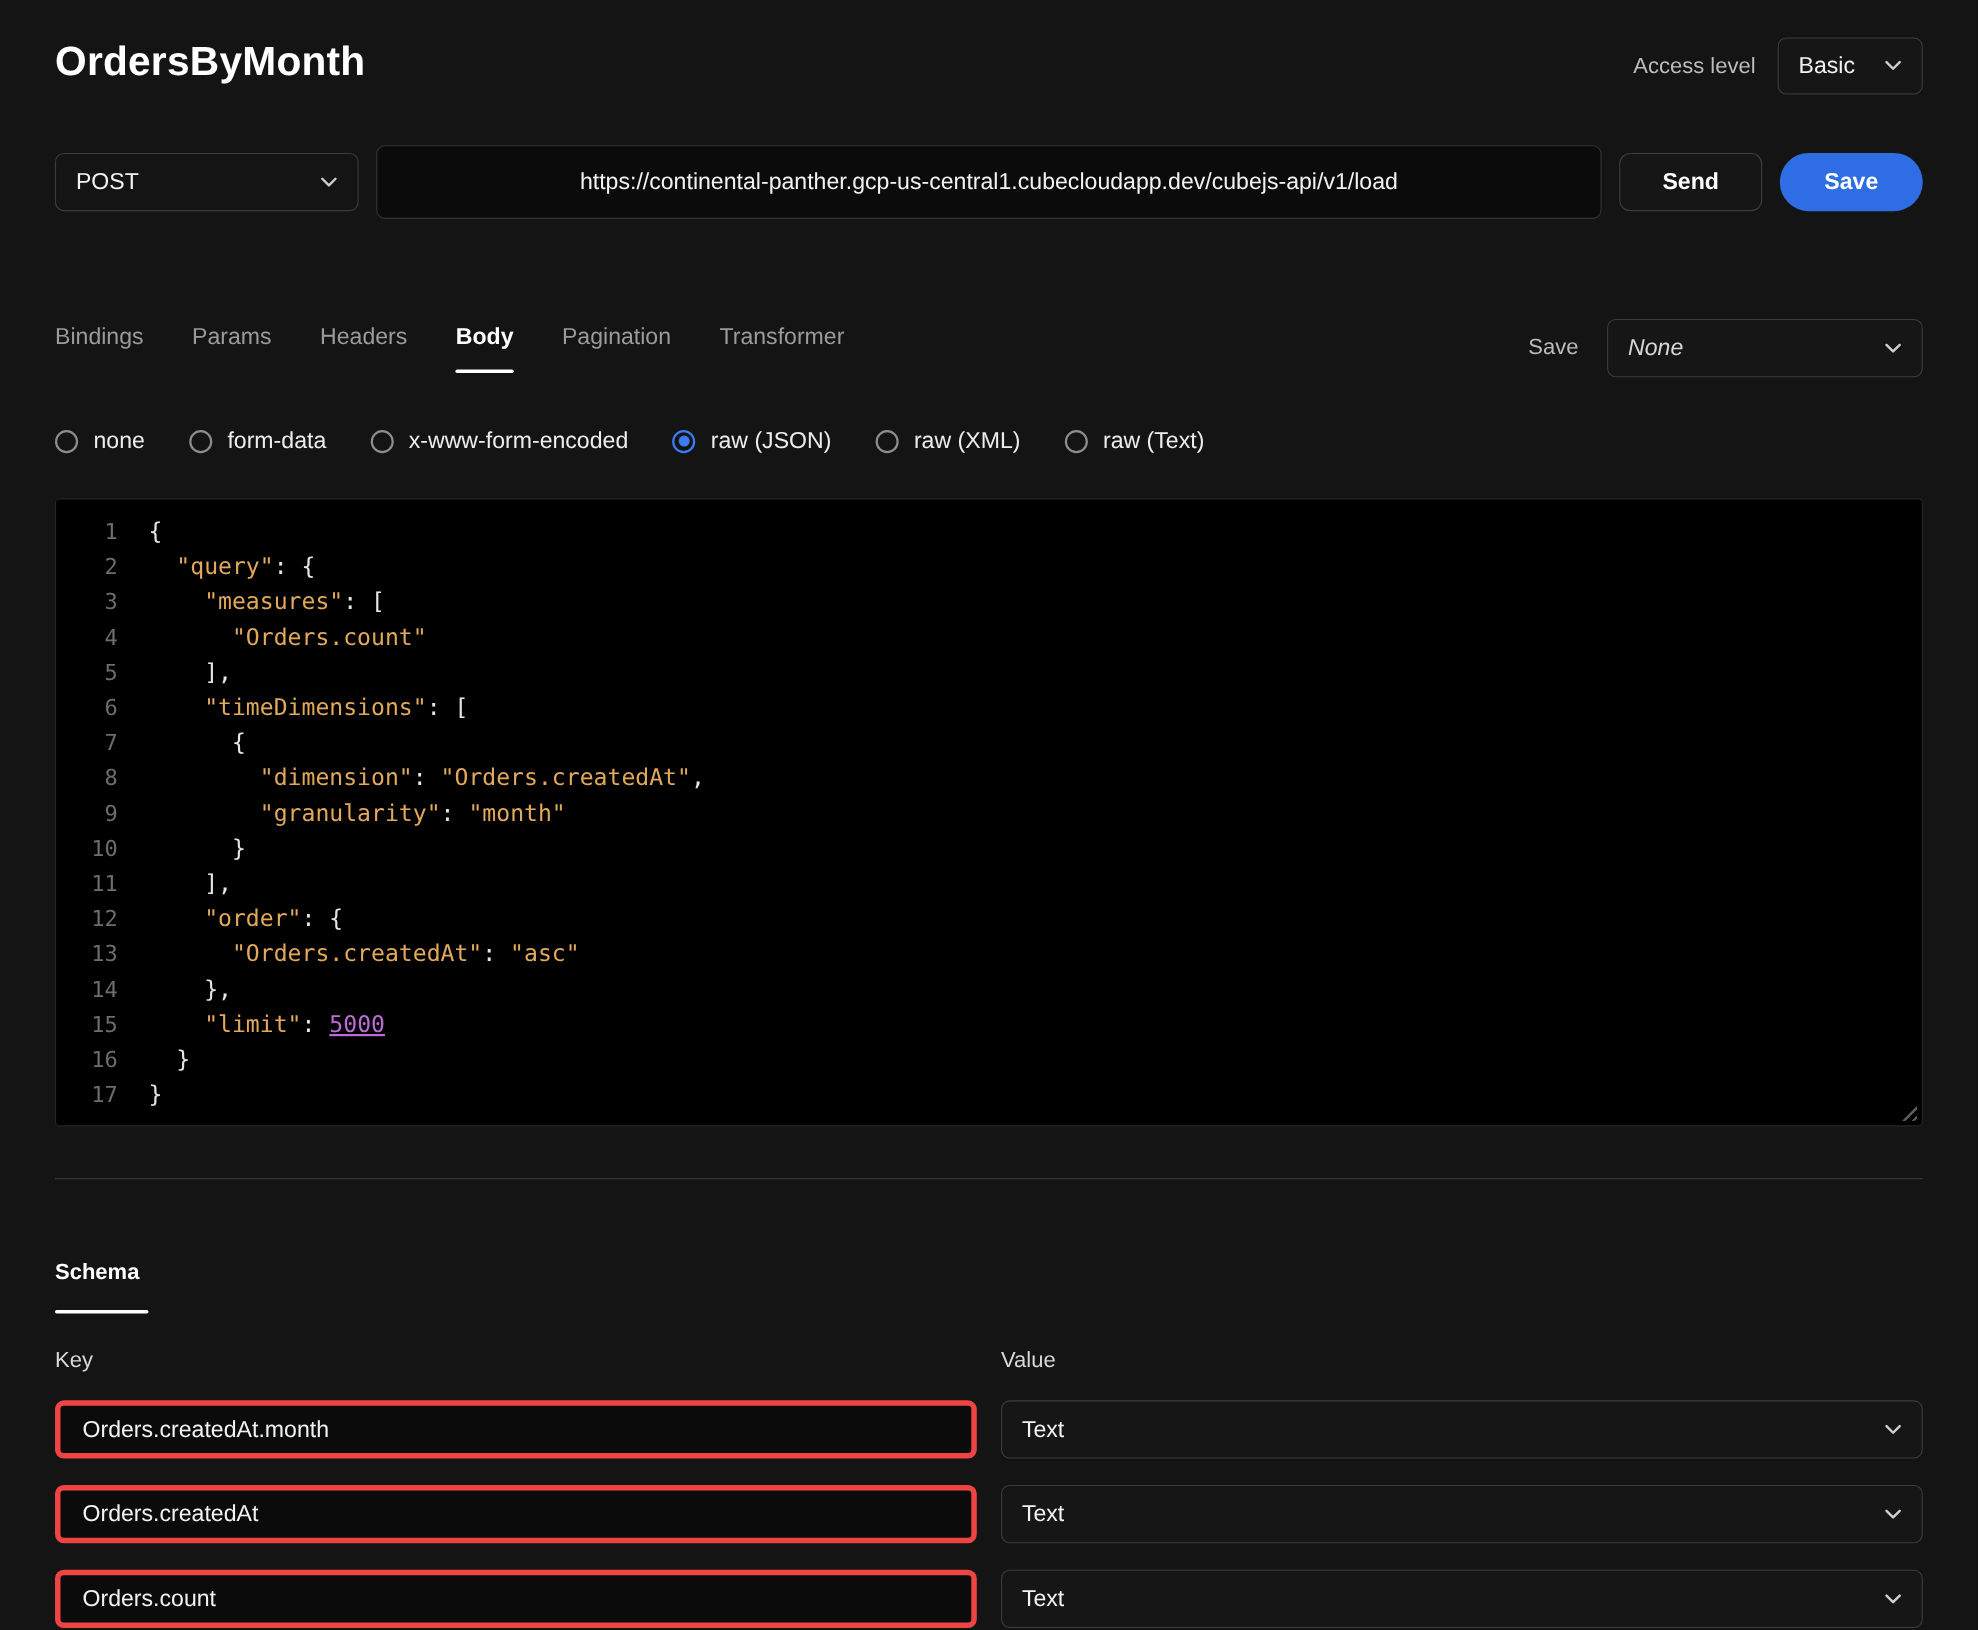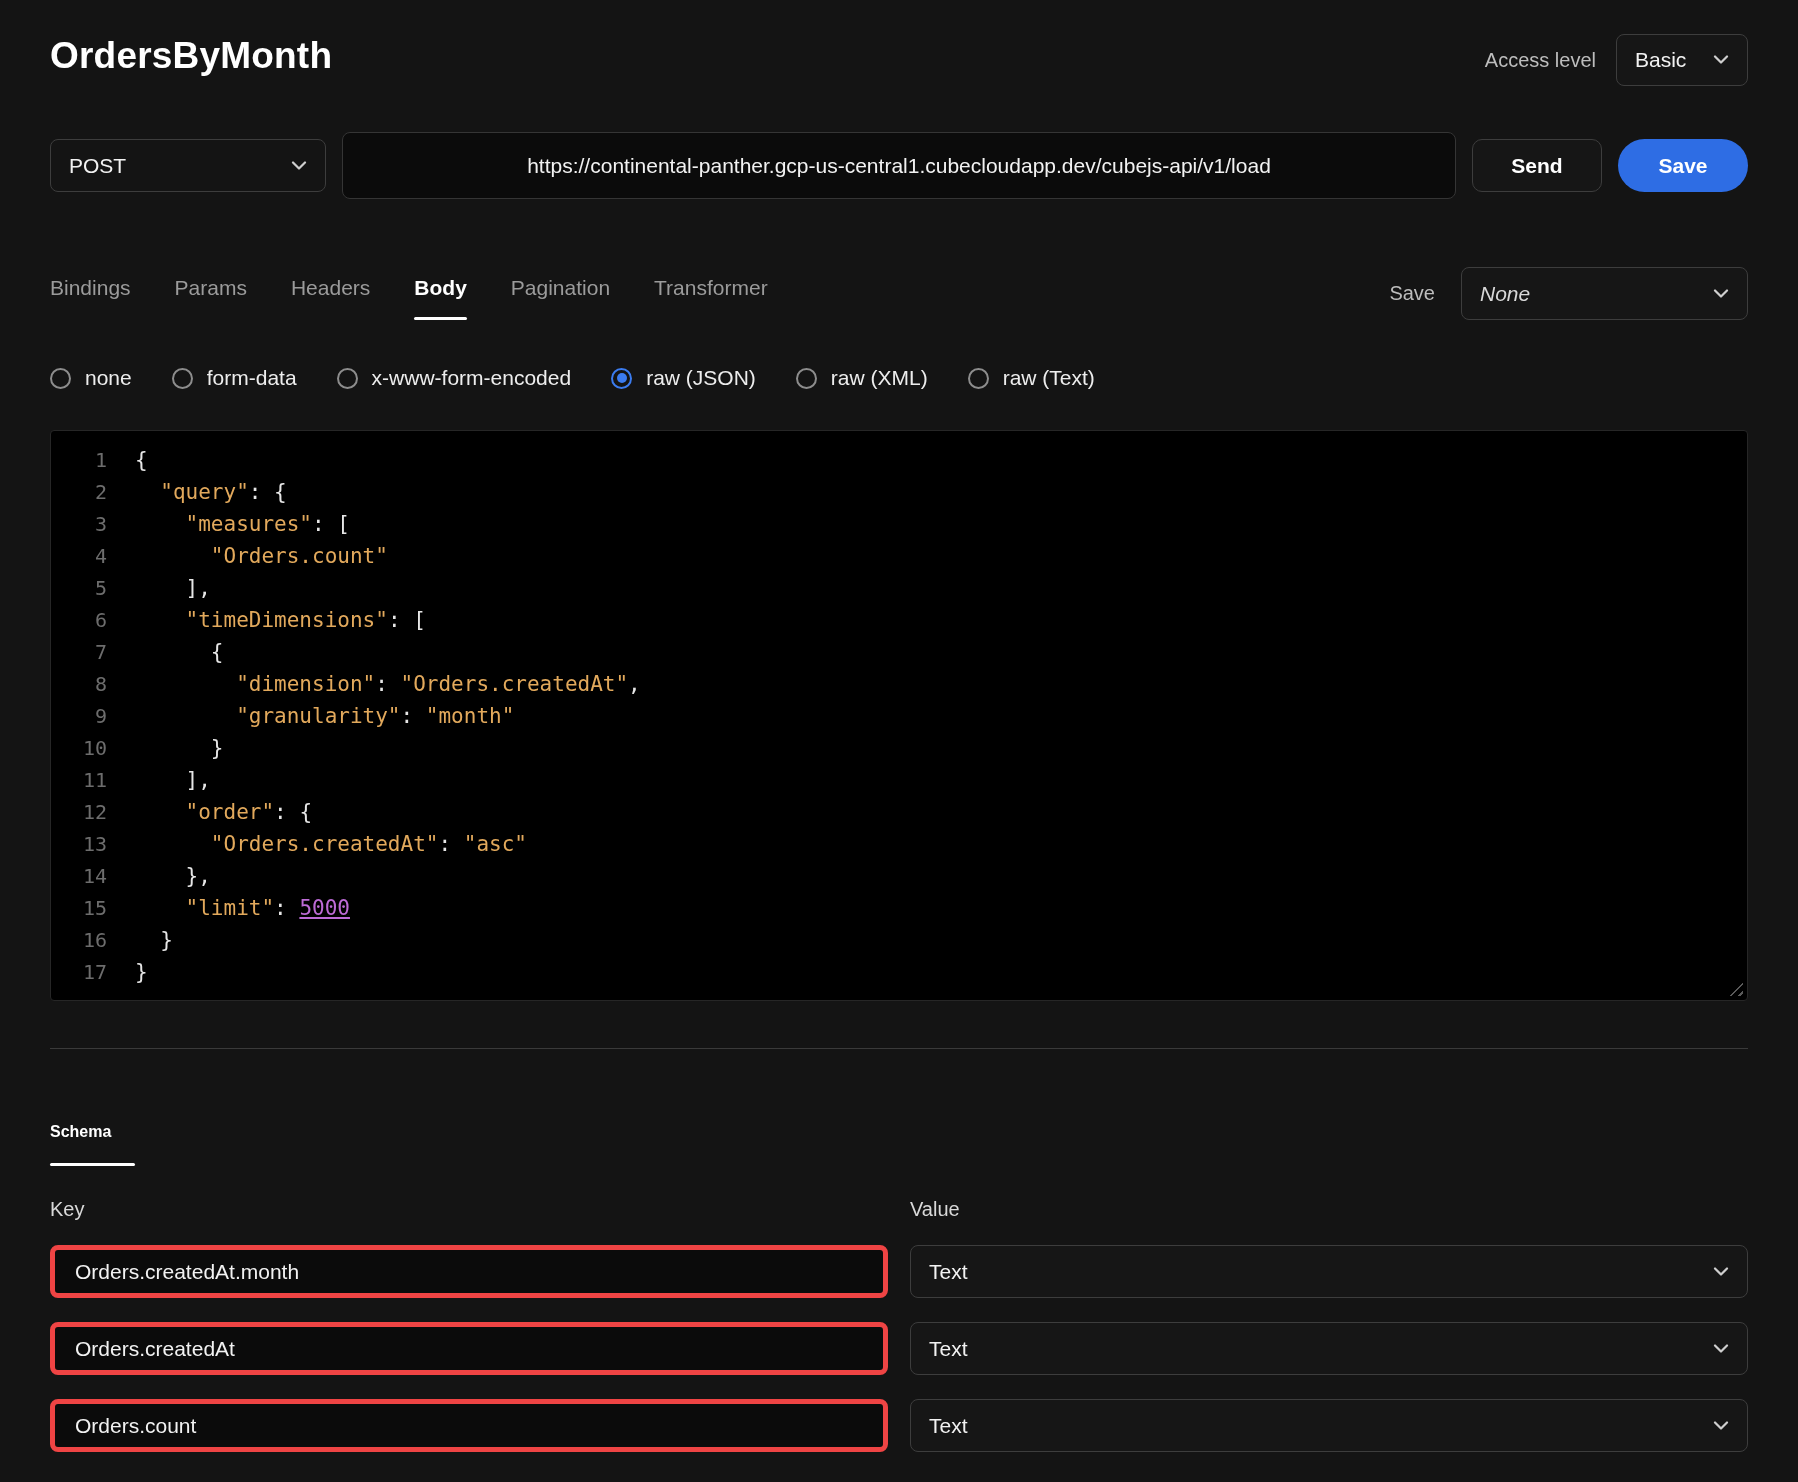--- a/index.html
+++ b/index.html
@@ -38,21 +38,21 @@
   .method-select{width:276px;background:#141414;}
   .url-input{
     flex:1;height:67px;background:#0b0b0b;border:1px solid #353535;border-radius:8px;
     color:#f2f2f2;font-size:21px;padding:0 20px;font-family:inherit;outline:none;text-align:center;
   }
   .btn{height:53px;min-width:130px;font-size:21px;font-weight:700;cursor:pointer;font-family:inherit;}
   .send-btn{background:#161616;border:1px solid #3d3d3d;border-radius:10px;color:#fff;}
   .save-btn{background:var(--accent);border:none;border-radius:27px;color:#fff;padding:0 36px;}
 
   
-  .tabs-row{display:flex;justify-content:space-between;margin-top:68px;}
+  .tabs-row{display:flex;justify-content:space-between;align-items:center;margin-top:91px;}
   .tabs{display:flex;gap:44px;align-items:flex-end;}
   .tab{
     background:none;border:none;color:#9b9b9b;font-size:21px;font-family:inherit;
     padding:0 0 20px;position:relative;cursor:pointer;
   }
   .tab.active{color:#fff;font-weight:600;}
   .tab.active::after{content:"";position:absolute;left:0;right:0;bottom:0;height:3px;background:#fff;border-radius:2px;}
   .auth{display:flex;align-items:center;gap:26px;}
   .auth-select{width:287px;}
   .auth-select .select-value{font-style:italic;color:#d8d8d8;}
@@ -80,21 +80,21 @@
   .tok-n{color:var(--syntax-number);text-decoration:underline;}
   .resize-handle{
     position:absolute;right:4px;bottom:4px;width:14px;height:14px;cursor:nwse-resize;
     background:repeating-linear-gradient(135deg,transparent 0 4px,#5a5a5a 4px 6px);
     clip-path:polygon(100% 0,100% 100%,0 100%);
   }
 
   
   .divider{margin-top:47px;border:none;border-top:1px solid #3a3a3a;height:0;}
   .schema{margin-top:74px;}
-  .schema-heading{font-size:16px;font-weight:700;color:#fff;}
+  .schema-heading{font-size:20px;font-weight:700;color:#fff;}
   .schema-underline{width:85px;height:3px;background:#fff;margin-top:22px;border-radius:2px;}
   .schema-grid{
     display:grid;grid-template-columns:1fr 1fr;column-gap:22px;row-gap:24px;
     margin-top:32px;align-items:center;
   }
   .col-label{font-size:20px;color:#d9d9d9;}
   .key-input{
     width:100%;height:53px;background:#0b0b0b;border:5px solid #ef4444;border-radius:8px;
     color:#f2f2f2;font-size:21px;padding:0 20px;font-family:inherit;outline:none;
   }

